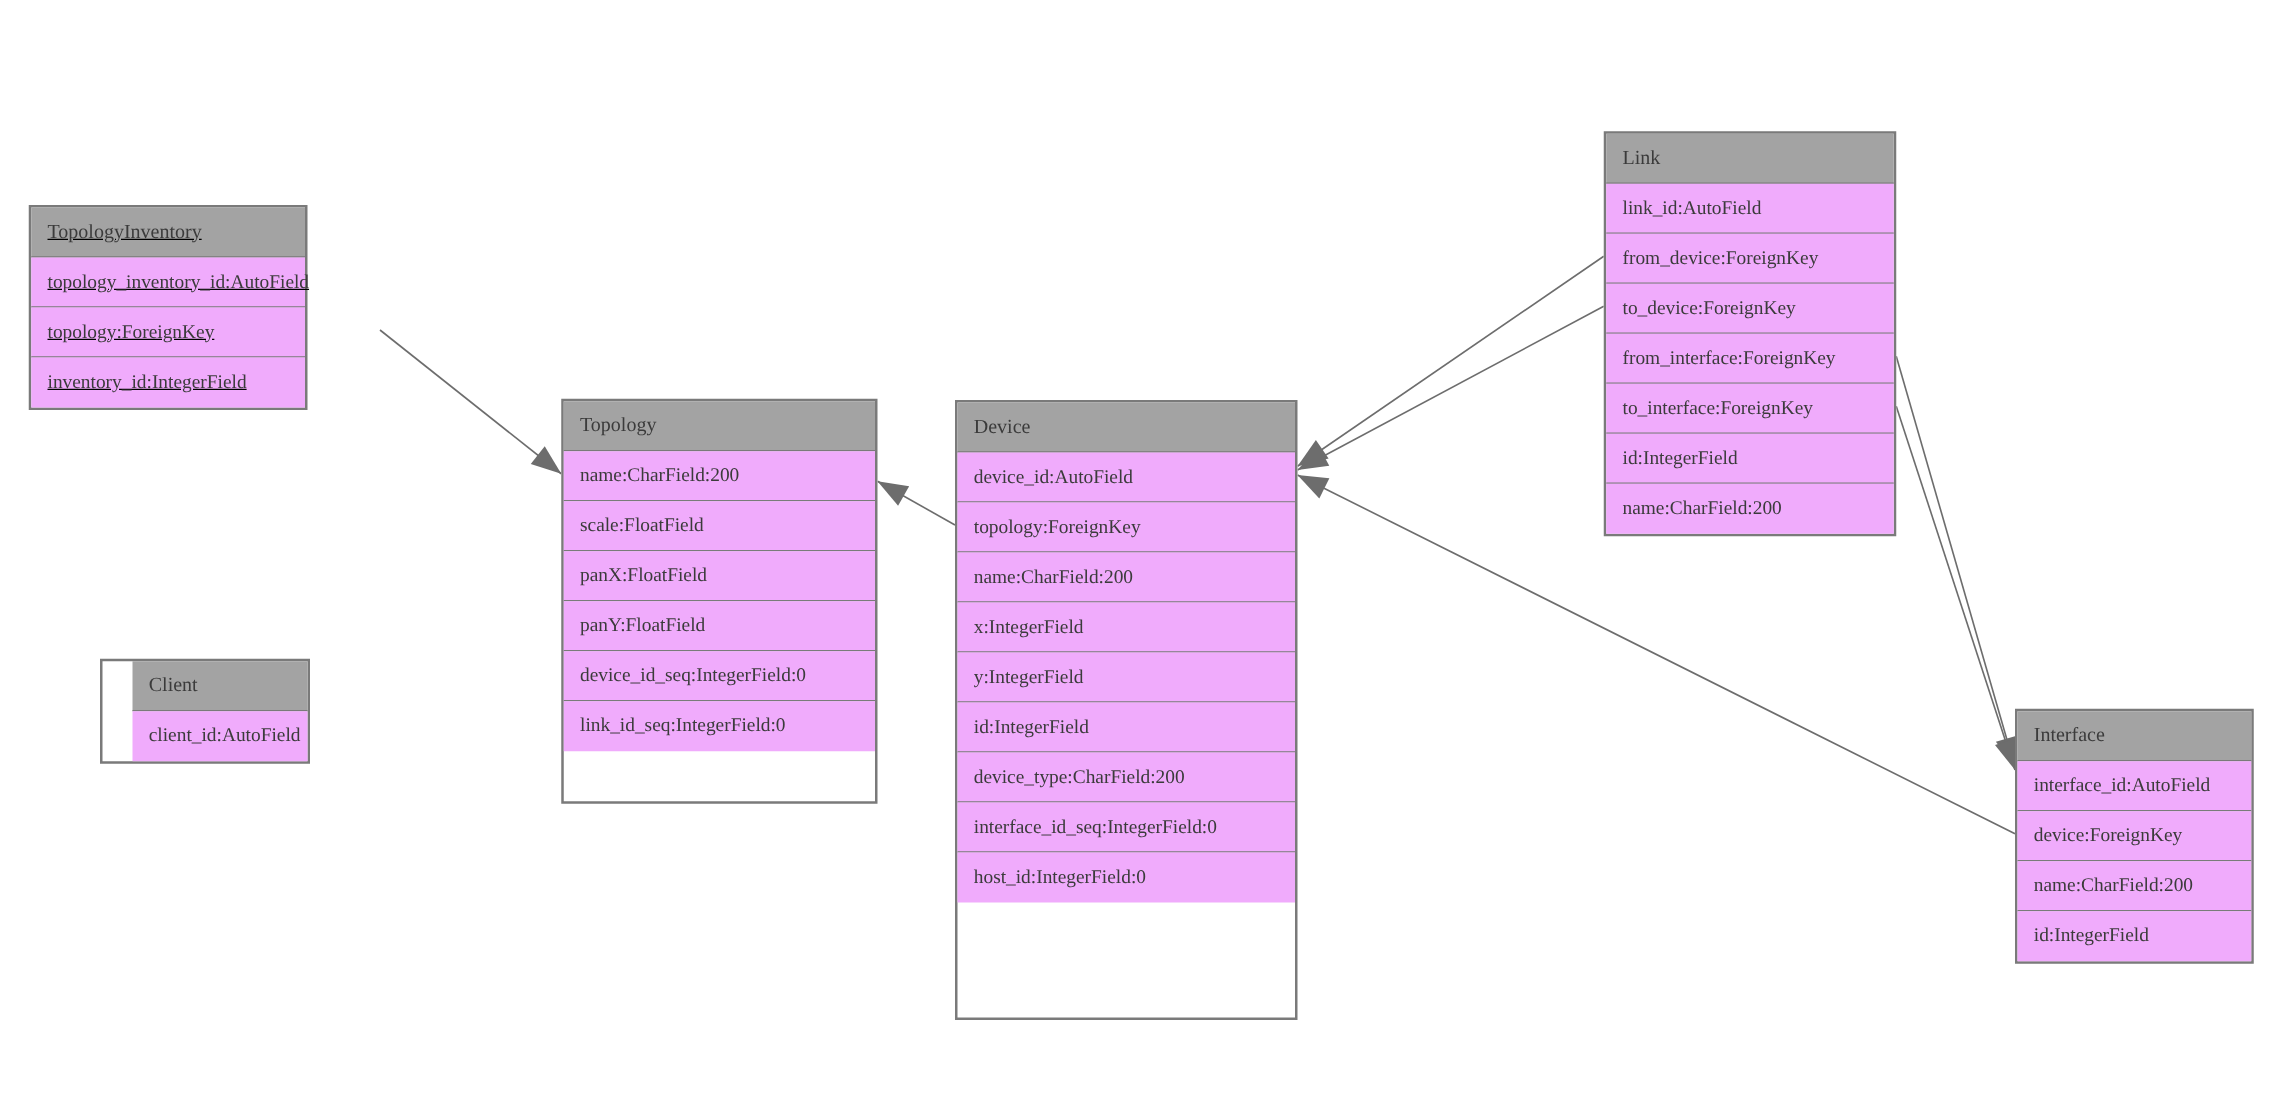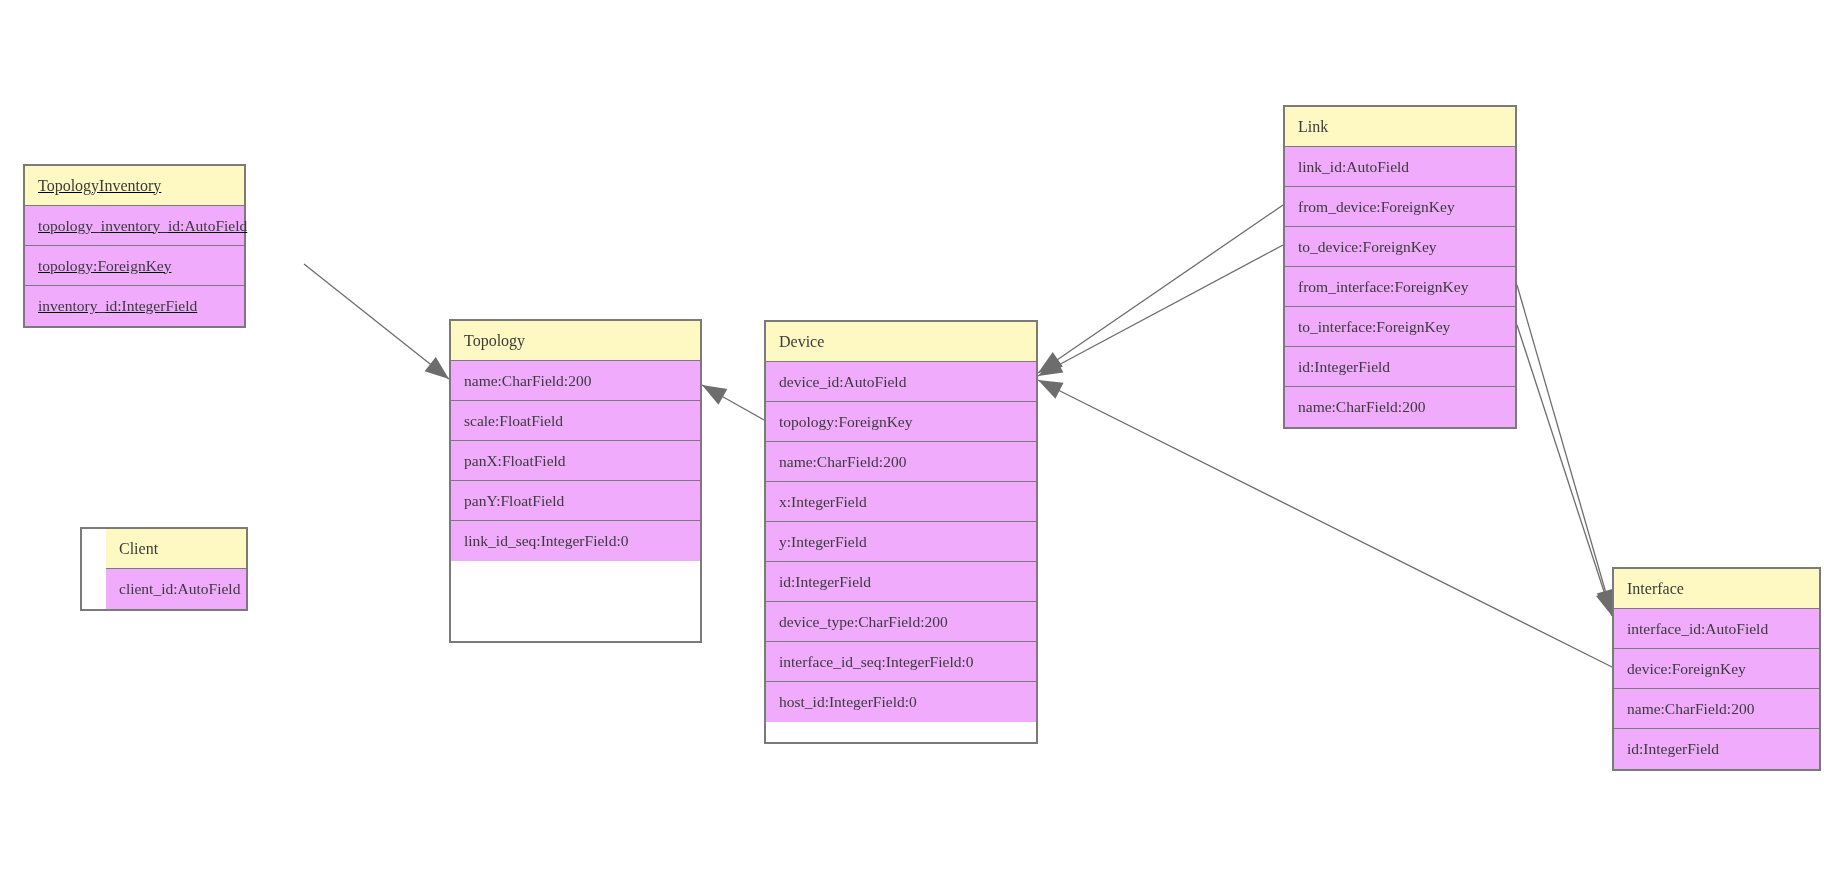--- a/index.html
+++ b/index.html
@@ -27,21 +27,21 @@
   }
   .entity {
     position: absolute;
     box-sizing: border-box;
     border: 2px solid #7a7a7a;
     background: #ffffff;
   }
   .entity-header {
     box-sizing: border-box;
     height: 40px;
-    background: #fef9c3;
+    background: #a3a3a3;
     border-bottom: 1px solid #7a7a7a;
     display: flex;
     align-items: center;
     padding-left: 13px;
     font-size: 16px;
     color: #3b3b3b;
     white-space: nowrap;
   }
   .entity-row {
     box-sizing: border-box;
@@ -84,27 +84,28 @@
       <div class="entity-row">topology_inventory_id:AutoField</div>
       <div class="entity-row">topology:ForeignKey</div>
       <div class="entity-row">inventory_id:IntegerField</div>
     </div>
     <div class="entity" style="left: 449px; top: 319px; width: 253px; height: 324px;">
       <div class="entity-header">Topology</div>
       <div class="entity-row">name:CharField:200</div>
       <div class="entity-row">scale:FloatField</div>
       <div class="entity-row">panX:FloatField</div>
       <div class="entity-row">panY:FloatField</div>
+      <div class="entity-row">device_id_seq:IntegerField:0</div>
       <div class="entity-row">link_id_seq:IntegerField:0</div>
     </div>
     <div class="entity" style="left: 80px; top: 527px; width: 168px; height: 84px; padding-left: 24px;">
       <div class="entity-header">Client</div>
       <div class="entity-row">client_id:AutoField</div>
     </div>
-    <div class="entity" style="left: 764px; top: 320px; width: 274px; height: 424px;">
+    <div class="entity" style="left: 764px; top: 320px; width: 274px; height: 496px;">
       <div class="entity-header">Device</div>
       <div class="entity-row">device_id:AutoField</div>
       <div class="entity-row">topology:ForeignKey</div>
       <div class="entity-row">name:CharField:200</div>
       <div class="entity-row">x:IntegerField</div>
       <div class="entity-row">y:IntegerField</div>
       <div class="entity-row">id:IntegerField</div>
       <div class="entity-row">device_type:CharField:200</div>
       <div class="entity-row">interface_id_seq:IntegerField:0</div>
       <div class="entity-row">host_id:IntegerField:0</div>
@@ -112,20 +113,20 @@
     <div class="entity" style="left: 1283px; top: 105px; width: 234px; height: 324px;">
       <div class="entity-header">Link</div>
       <div class="entity-row">link_id:AutoField</div>
       <div class="entity-row">from_device:ForeignKey</div>
       <div class="entity-row">to_device:ForeignKey</div>
       <div class="entity-row">from_interface:ForeignKey</div>
       <div class="entity-row">to_interface:ForeignKey</div>
       <div class="entity-row">id:IntegerField</div>
       <div class="entity-row">name:CharField:200</div>
     </div>
-    <div class="entity" style="left: 1612px; top: 567px; width: 209px; height: 204px;">
+    <div class="entity" style="left: 1612px; top: 567px; width: 191px; height: 204px;">
       <div class="entity-header">Interface</div>
       <div class="entity-row">interface_id:AutoField</div>
       <div class="entity-row">device:ForeignKey</div>
       <div class="entity-row">name:CharField:200</div>
       <div class="entity-row">id:IntegerField</div>
     </div>
   </div>
 
 </body></html>

